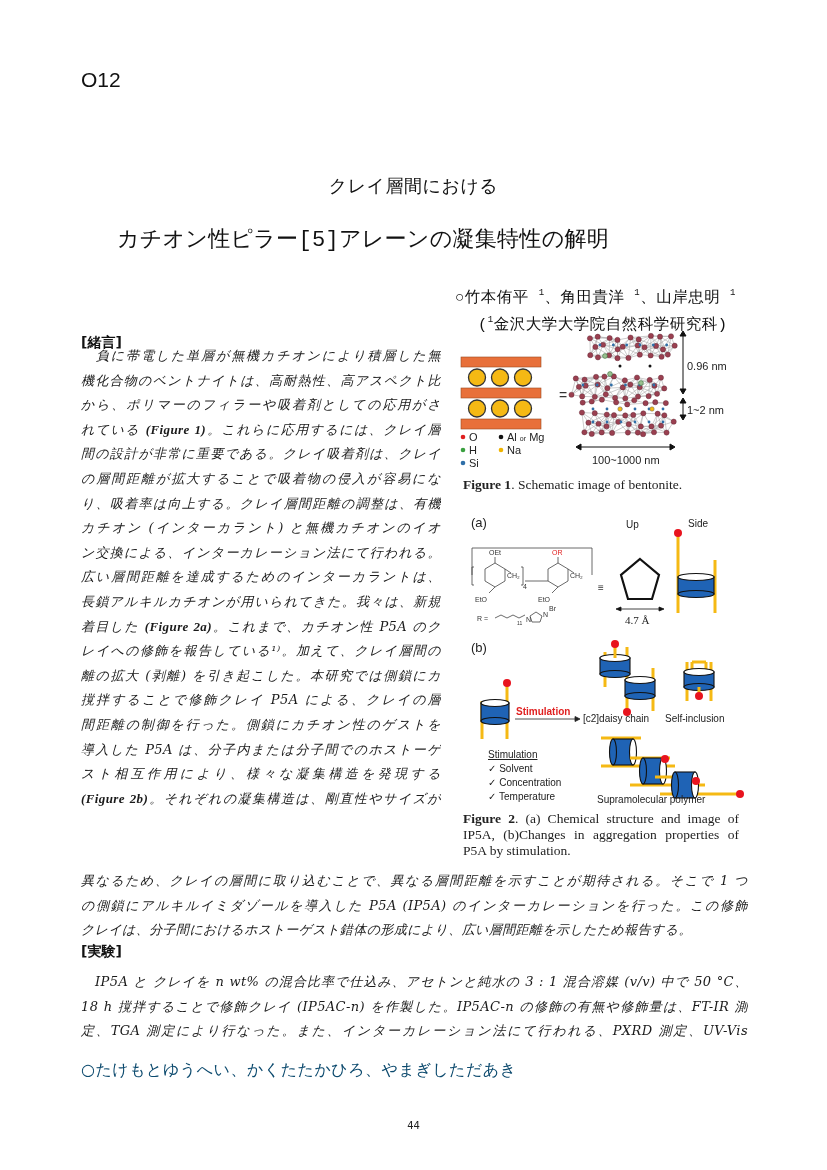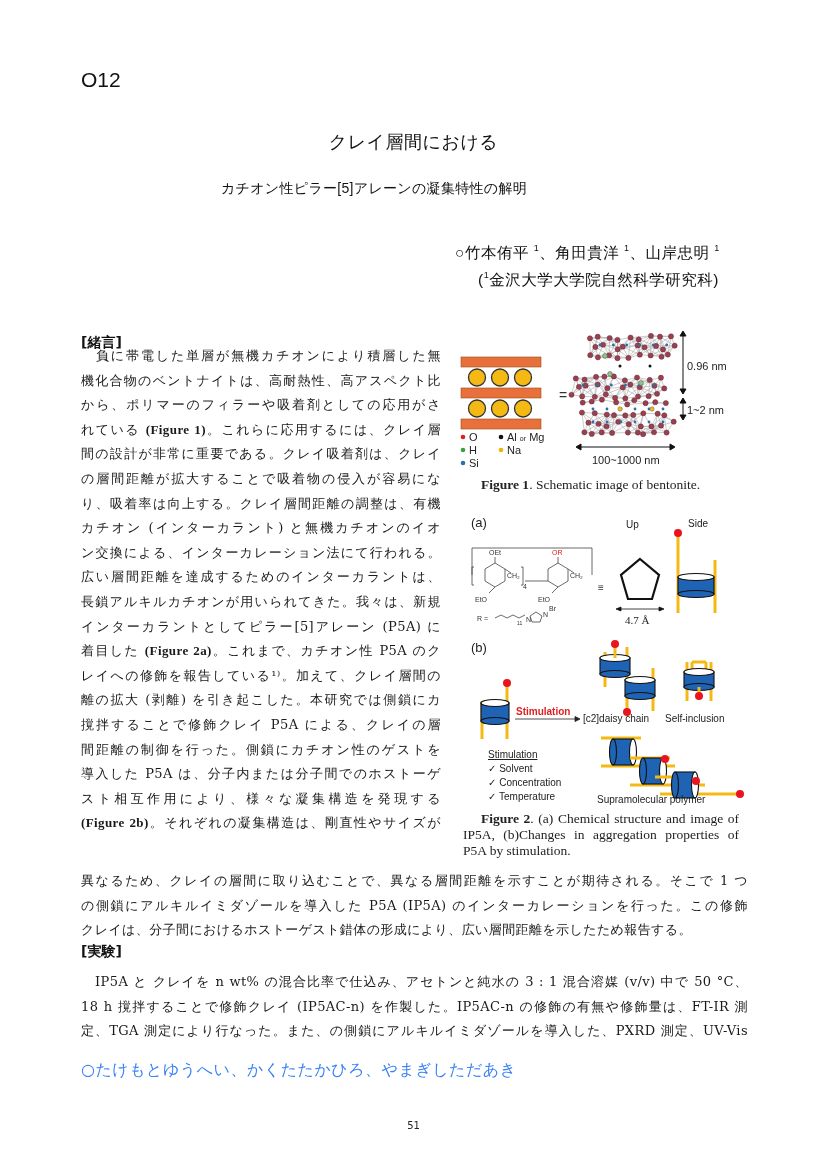--- a/index.html
+++ b/index.html
@@ -1,44 +1,44 @@
 <!DOCTYPE html>
 <html><head>
 <meta charset="utf-8">
 <style>
   html, body { margin: 0; padding: 0; background: #ffffff; }
   body { width: 827px; height: 1170px; position: relative; overflow: hidden; color: #111; }
   .abs { position: absolute; }
-  .sans { font-family: Liberation Sans, sans-serif; }
+  .sans { font-family: Liberation Mono, monospace; margin-top: 44px; }
   .serif { font-family: "Liberation Serif", "DejaVu Serif", serif; }
 
   #paper-id { left: 81px; top: 62px; font-size: 21px; font-family: "Liberation Sans", sans-serif; margin-top: 6px; }
   #title-1 { left: 0; width: 827px; top: 130px; text-align: center; font-size: 18px; letter-spacing: 0.5px; }
-  #title-2 { left: 16px; width: 716px; top: 180px; text-align: center; font-size: 14px; letter-spacing: 0.3px; }
+  #title-2 { left: 5px; width: 716px; top: 180px; text-align: center; font-size: 22px; letter-spacing: 0.3px; }
   #authors { left: 455px; top: 243px; font-size: 15.5px; letter-spacing: 0.5px; }
   #affil { left: 478px; top: 270px; font-size: 15.5px; letter-spacing: 0.5px; }
   sup { font-size: 9px; vertical-align: 7px; }
 
-  .body-text { font-family: "DejaVu Serif", "Liberation Serif", serif; font-size: 13px; line-height: 24.6px; letter-spacing: 0.4px; color: #1a1a1a; }
+  .body-text { font-family: "DejaVu Serif", "Liberation Serif", serif; font-size: 13px; line-height: 24.6px; letter-spacing: 0.4px; color: #1a1a1a; font-style: italic; }
   .section-h { font-family: "DejaVu Sans", sans-serif; font-size: 14px; font-weight: bold; }
   #intro-heading { left: 81px; top: 318px; margin-top: 16px; }
   #intro-col { left: 81px; top: 344px; width: 360px; text-align: justify; }
   #intro-col .ln { display: block; height: 24.6px; white-space: nowrap; overflow: hidden; text-align-last: justify; }
   #intro-full { left: 81px; top: 869px; width: 667px; }
   #intro-full .ln, #exp-body .ln { display: block; height: 24.6px; white-space: nowrap; overflow: hidden; text-align: justify; text-align-last: justify; }
   #intro-full .ln.last { text-align-last: left; }
   #exp-heading { left: 81px; top: 943px; }
   #exp-body { left: 81px; top: 970px; width: 667px; }
   b.fig { font-family: "Liberation Serif", serif; font-weight: bold; }
 
-  #reading { left: 81px; top: 1060px; font-size: 16px; font-family: "DejaVu Serif", serif; letter-spacing: 0.5px; color: #3b82f6; }
+  #reading { left: 81px; top: 1060px; font-size: 16px; font-family: "DejaVu Serif", serif; letter-spacing: 0.5px; color: #0c4a6e; }
   #page-num { left: 0; width: 827px; top: 1120px; text-align: center; font-size: 10px; font-family: "DejaVu Sans", sans-serif; color: #222; }
 
   .fig-caption { font-family: "Liberation Serif", serif; font-size: 13.5px; line-height: 16px; color: #222; }
-  .fig-caption b { font-weight: bold; margin-left: 18px; }
+  .fig-caption b { font-weight: bold; }
   #fig1-caption { left: 463px; top: 477px; }
   #fig2-caption { left: 463px; top: 811px; width: 276px; text-align: justify; }
 
   svg text { font-family: "Liberation Sans", sans-serif; }
 </style>
 </head>
 <body>
 
 <div id="paper-id" class="abs">O12</div>
 <div id="title-1" class="abs sans">クレイ層間における</div>
@@ -57,41 +57,40 @@
     <span class="ln">機化合物のベントナイトは、高耐熱性、高アスペクト比</span>
     <span class="ln">から、ポリマーのフィラーや吸着剤としての応用がさ</span>
     <span class="ln">れている <b class="fig">(Figure 1)</b>。これらに応用するには、クレイ層</span>
     <span class="ln">間の設計が非常に重要である。クレイ吸着剤は、クレイ</span>
     <span class="ln">の層間距離が拡大することで吸着物の侵入が容易にな</span>
     <span class="ln">り、吸着率は向上する。クレイ層間距離の調整は、有機</span>
     <span class="ln">カチオン (インターカラント) と無機カチオンのイオ</span>
     <span class="ln">ン交換による、インターカレーション法にて行われる。</span>
     <span class="ln">広い層間距離を達成するためのインターカラントは、</span>
     <span class="ln">長鎖アルキルカチオンが用いられてきた。我々は、新規</span>
-    <span class="ln">インターカラントとしてピラー[5]アレーン (P5A) に</span>
     <span class="ln">着目した <b class="fig">(Figure 2a)</b>。これまで、カチオン性 P5A のク</span>
     <span class="ln">レイへの修飾を報告している¹⁾。加えて、クレイ層間の</span>
     <span class="ln">離の拡大 (剥離) を引き起こした。本研究では側鎖にカ</span>
     <span class="ln">撹拌することで修飾クレイ P5A による、クレイの層</span>
     <span class="ln">間距離の制御を行った。側鎖にカチオン性のゲストを</span>
     <span class="ln">導入した P5A は、分子内または分子間でのホストーゲ</span>
     <span class="ln">スト相互作用により、様々な凝集構造を発現する</span>
     <span class="ln"><b class="fig">(Figure 2b)</b>。それぞれの凝集構造は、剛直性やサイズが</span>
   </div>
 <div id="intro-full" class="abs body-text">
     <span class="ln">異なるため、クレイの層間に取り込むことで、異なる層間距離を示すことが期待される。そこで 1 つ</span>
     <span class="ln">の側鎖にアルキルイミダゾールを導入した P5A (IP5A) のインターカレーションを行った。この修飾</span>
     <span class="ln last">クレイは、分子間におけるホストーゲスト錯体の形成により、広い層間距離を示したため報告する。</span>
   </div>
 
 <div id="exp-heading" class="abs section-h">[実験]</div>
 <div id="exp-body" class="abs body-text">
     <span class="ln">　IP5A と クレイを n wt% の混合比率で仕込み、アセトンと純水の 3 : 1 混合溶媒 (v/v) 中で 50 °C、</span>
     <span class="ln">18 h 撹拌することで修飾クレイ (IP5AC-n) を作製した。IP5AC-n の修飾の有無や修飾量は、FT-IR 測</span>
-    <span class="ln last">定、TGA 測定により行なった。また、の側鎖にアルキルイミダゾールを導入した、PXRD 測定、UV-Vis</span>
+    <span class="ln last">定、TGA 測定により行なった。また、インターカレーション法にて行われる、PXRD 測定、UV-Vis</span>
   </div>
 
 <svg class="abs" style="left:455px; top:330px;" width="300" height="148" viewBox="0 0 300 148">
   <g>
     <rect id="f1-l1" x="6" y="27" width="80" height="10" fill="#e8703a" stroke="#9a4a20" stroke-width="0.6"></rect>
     <rect id="f1-l2" x="6" y="58" width="80" height="10" fill="#e8703a" stroke="#9a4a20" stroke-width="0.6"></rect>
     <rect id="f1-l3" x="6" y="89" width="80" height="10" fill="#e8703a" stroke="#9a4a20" stroke-width="0.6"></rect>
     <g id="f1-cations">
         <circle cx="22" cy="47.5" r="8.5" fill="#f5b914" stroke="#333" stroke-width="1.3"></circle>
         <circle cx="45" cy="47.5" r="8.5" fill="#f5b914" stroke="#333" stroke-width="1.3"></circle>
@@ -707,13 +706,13 @@
   <g font-size="10" fill="#222">
     <text x="33" y="253" text-decoration="underline">Stimulation</text>
     <text x="33" y="267"><tspan>✓</tspan> <tspan>Solvent</tspan></text>
     <text x="33" y="281"><tspan>✓</tspan> <tspan>Concentration</tspan></text>
     <text x="33" y="295"><tspan>✓</tspan> <tspan>Temperature</tspan></text>
   </g>
 </svg>
 <div id="fig2-caption" class="abs fig-caption"><b>Figure 2</b><span>. (a) Chemical structure and image of IP5A, (b)Changes in aggregation properties of P5A by stimulation.</span></div>
 
 <div id="reading" class="abs">○たけもとゆうへい、かくたたかひろ、やまぎしただあき</div>
-<div id="page-num" class="abs">51</div>
+<div id="page-num" class="abs">44</div>
 
 </body></html>

